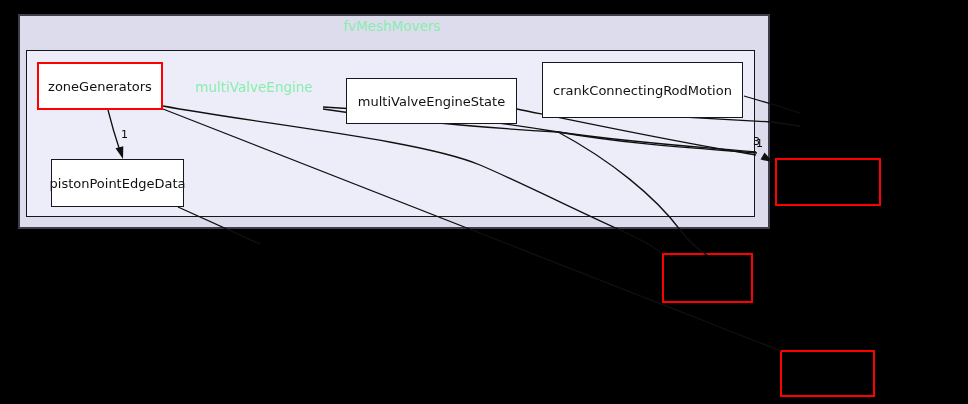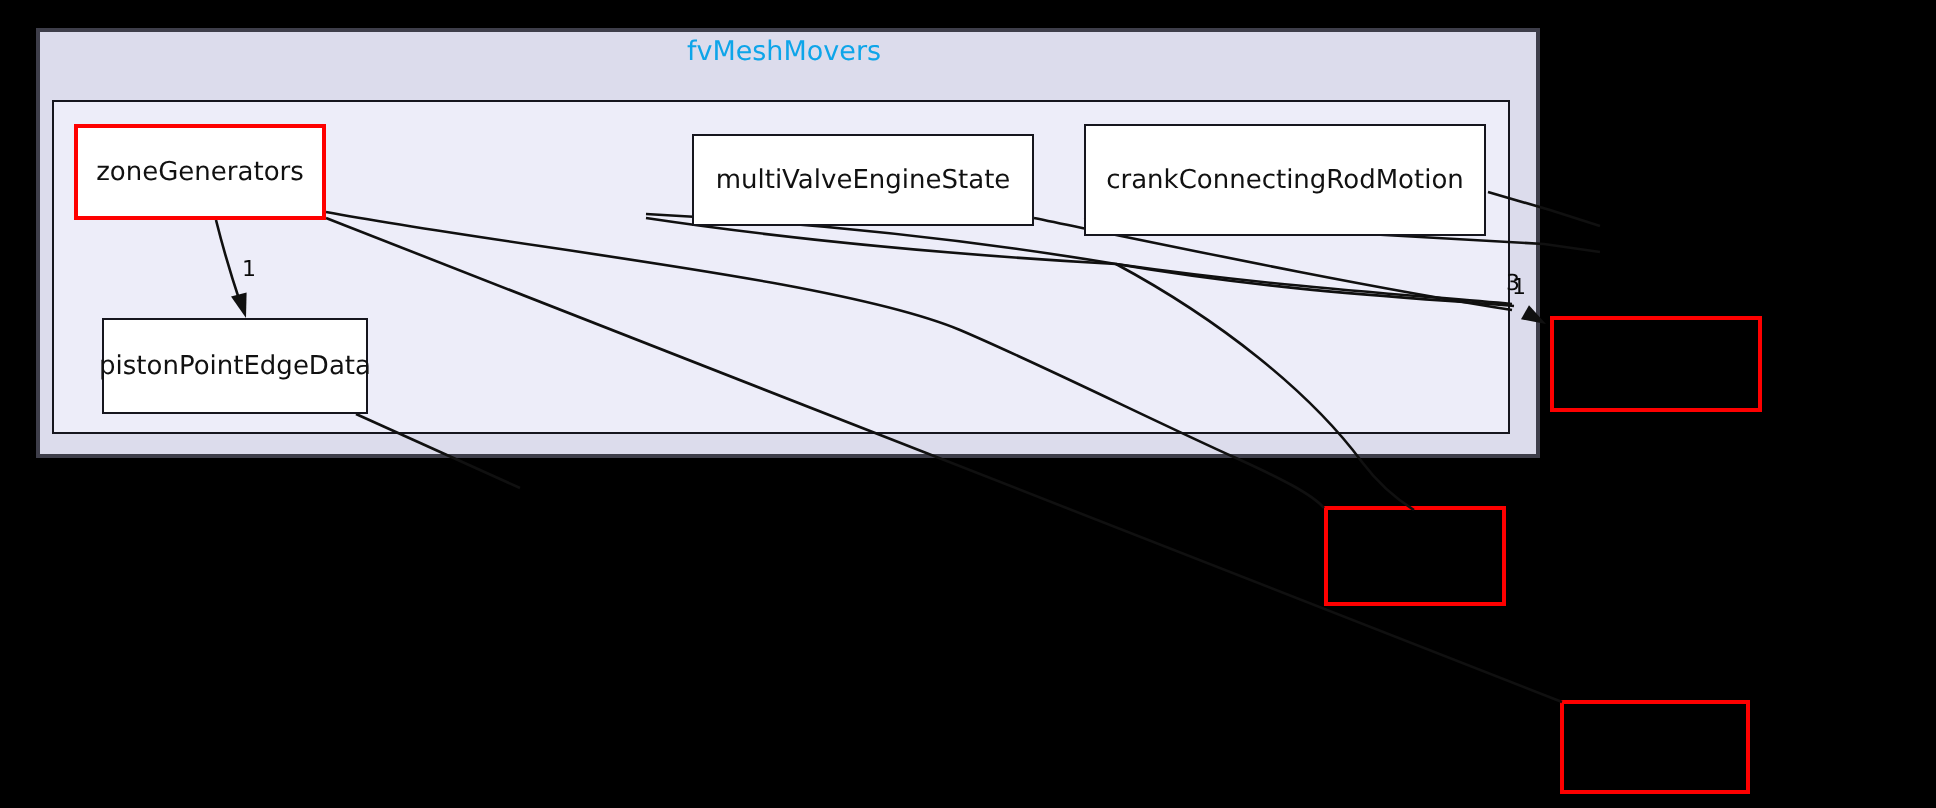--- a/index.html
+++ b/index.html
@@ -11,21 +11,21 @@
   .cluster{position:absolute;box-sizing:border-box;}
   .cluster.outer{
     left:18px;top:14px;width:752px;height:215px;
     background:#dcdcec;border:2px solid #3e3e4a;
   }
   .cluster.inner{
     left:26px;top:50px;width:729px;height:167px;
     background:#ededf9;border:1px solid #16161e;
   }
   .cluster-label{
-    position:absolute;font-size:13.5px;color:#0ea5e9;
+    position:absolute;font-size:13.5px;color:#86efac;
     text-align:center;white-space:nowrap;
   }
   .node{
     position:absolute;box-sizing:border-box;background:#ffffff;
     border:1px solid #16161e;display:flex;align-items:center;justify-content:center;
     font-size:13px;color:#111;white-space:nowrap;cursor:pointer;
   }
   .node.highlight{border:2px solid #fe0000;}
   .ext-node{
     position:absolute;box-sizing:border-box;background:transparent;
@@ -39,20 +39,21 @@
 </head>
 <body>
 
 <div id="stage">
 
   <div class="cluster outer"></div>
   <div class="cluster inner"></div>
 
   <div class="cluster-label" style="left:300px;top:18px;width:184px;">fvMeshMovers</div>
 
+  <div class="cluster-label" style="left:174px;top:79px;width:160px;">multiValveEngine</div>
 
   <div class="ext-node" style="left:775px;top:158px;width:106px;height:48px;"></div>
   <div class="ext-node" style="left:662px;top:253px;width:91px;height:50px;"></div>
   <div class="ext-node" style="left:780px;top:350px;width:95px;height:47px;"></div>
 
   <svg class="edges" width="968" height="404" viewBox="0 0 968 404">
     <g stroke="#101010" stroke-width="1.3" fill="none">
 
       <path d="M108,110 C112,126 116,139 120,151"></path>
 
@@ -74,21 +75,21 @@
       <path d="M178,207 L260,244"></path>
     </g>
     <g fill="#101010" stroke="none">
       <polygon points="123,159 115.5,148.2 123.3,146.2"></polygon>
       <polygon points="773,162 760.5,159.6 764.5,152.6"></polygon>
     </g>
   </svg>
 
   <div class="node highlight" style="left:37px;top:62px;width:126px;height:48px;">zoneGenerators</div>
 
-  <div class="node" style="left:346px;top:67px;width:171px;height:46px;">multiValveEngineState</div>
+  <div class="node" style="left:346px;top:78px;width:171px;height:46px;">multiValveEngineState</div>
 
   <div class="node" style="left:542px;top:62px;width:201px;height:56px;">crankConnectingRodMotion</div>
 
   <div class="node" style="left:51px;top:159px;width:133px;height:48px;">pistonPointEdgeData</div>
 
   <span class="edge-label" style="left:121px;top:129px;">1</span>
 
   <span class="edge-label" style="left:753px;top:136px;">3</span>
 
   <span class="edge-label" style="left:756px;top:138px;">1</span>

